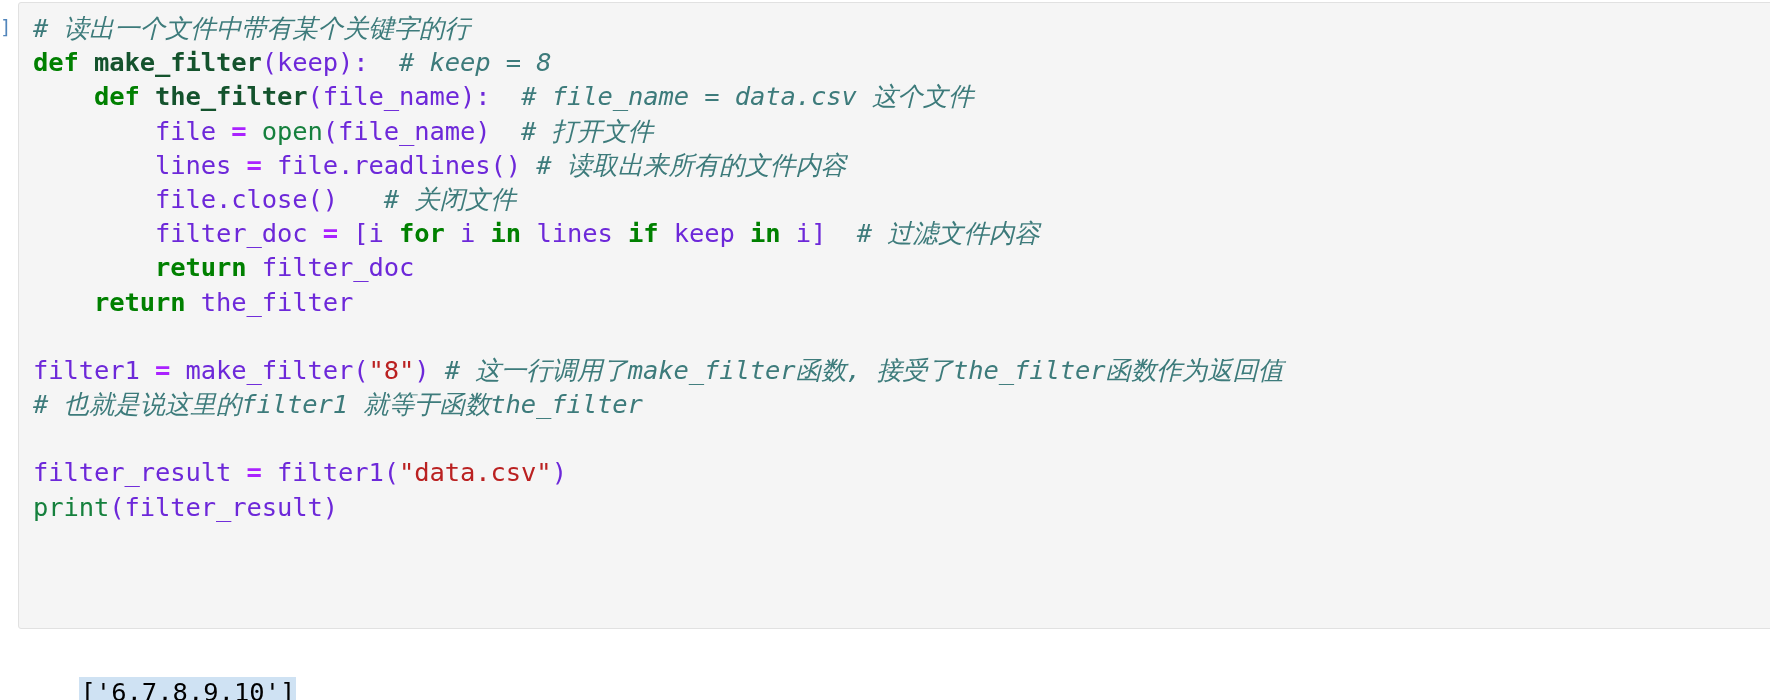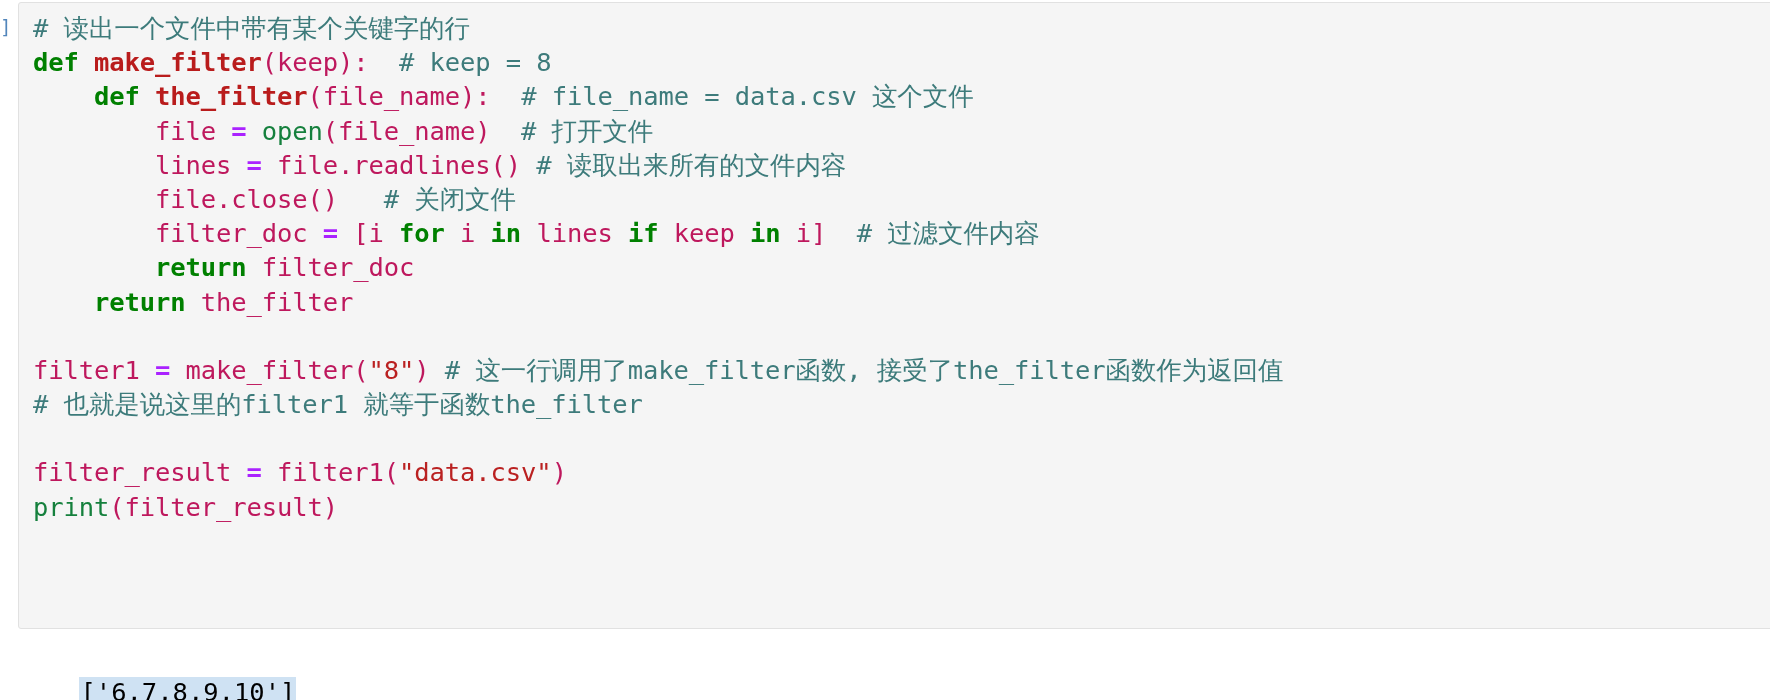--- a/index.html
+++ b/index.html
@@ -61,26 +61,26 @@
     white-space: pre;
     color: #000000;
     letter-spacing: -0.1px;
   }
 
   .line { height: 34.2px; white-space: pre; }
   .line.blank { height: 34.2px; }
 
   
   .kw       { color: #008000; font-weight: bold; }   
-  .fn       { color: #b91c1c; font-weight: bold; }   
+  .fn       { color: #14532d; font-weight: bold; }   
   .builtin  { color: #15803d; }                      
   .op       { color: #aa22ff; font-weight: bold; }   
   .str      { color: #ba2121; }                      
-  .cmt      { color: #3d7b7b; }  
-  .plain    { color: #be185d; }
+  .cmt      { color: #3d7b7b; font-style: italic; }  
+  .plain    { color: #6d28d9; }
 
   
   .output-area {
     position: absolute;
     left: 18px;
     top: 641px;
     font-family: "DejaVu Sans Mono", "Liberation Mono", monospace;
     font-size: 25.5px;
     line-height: 34px;
     white-space: pre;

